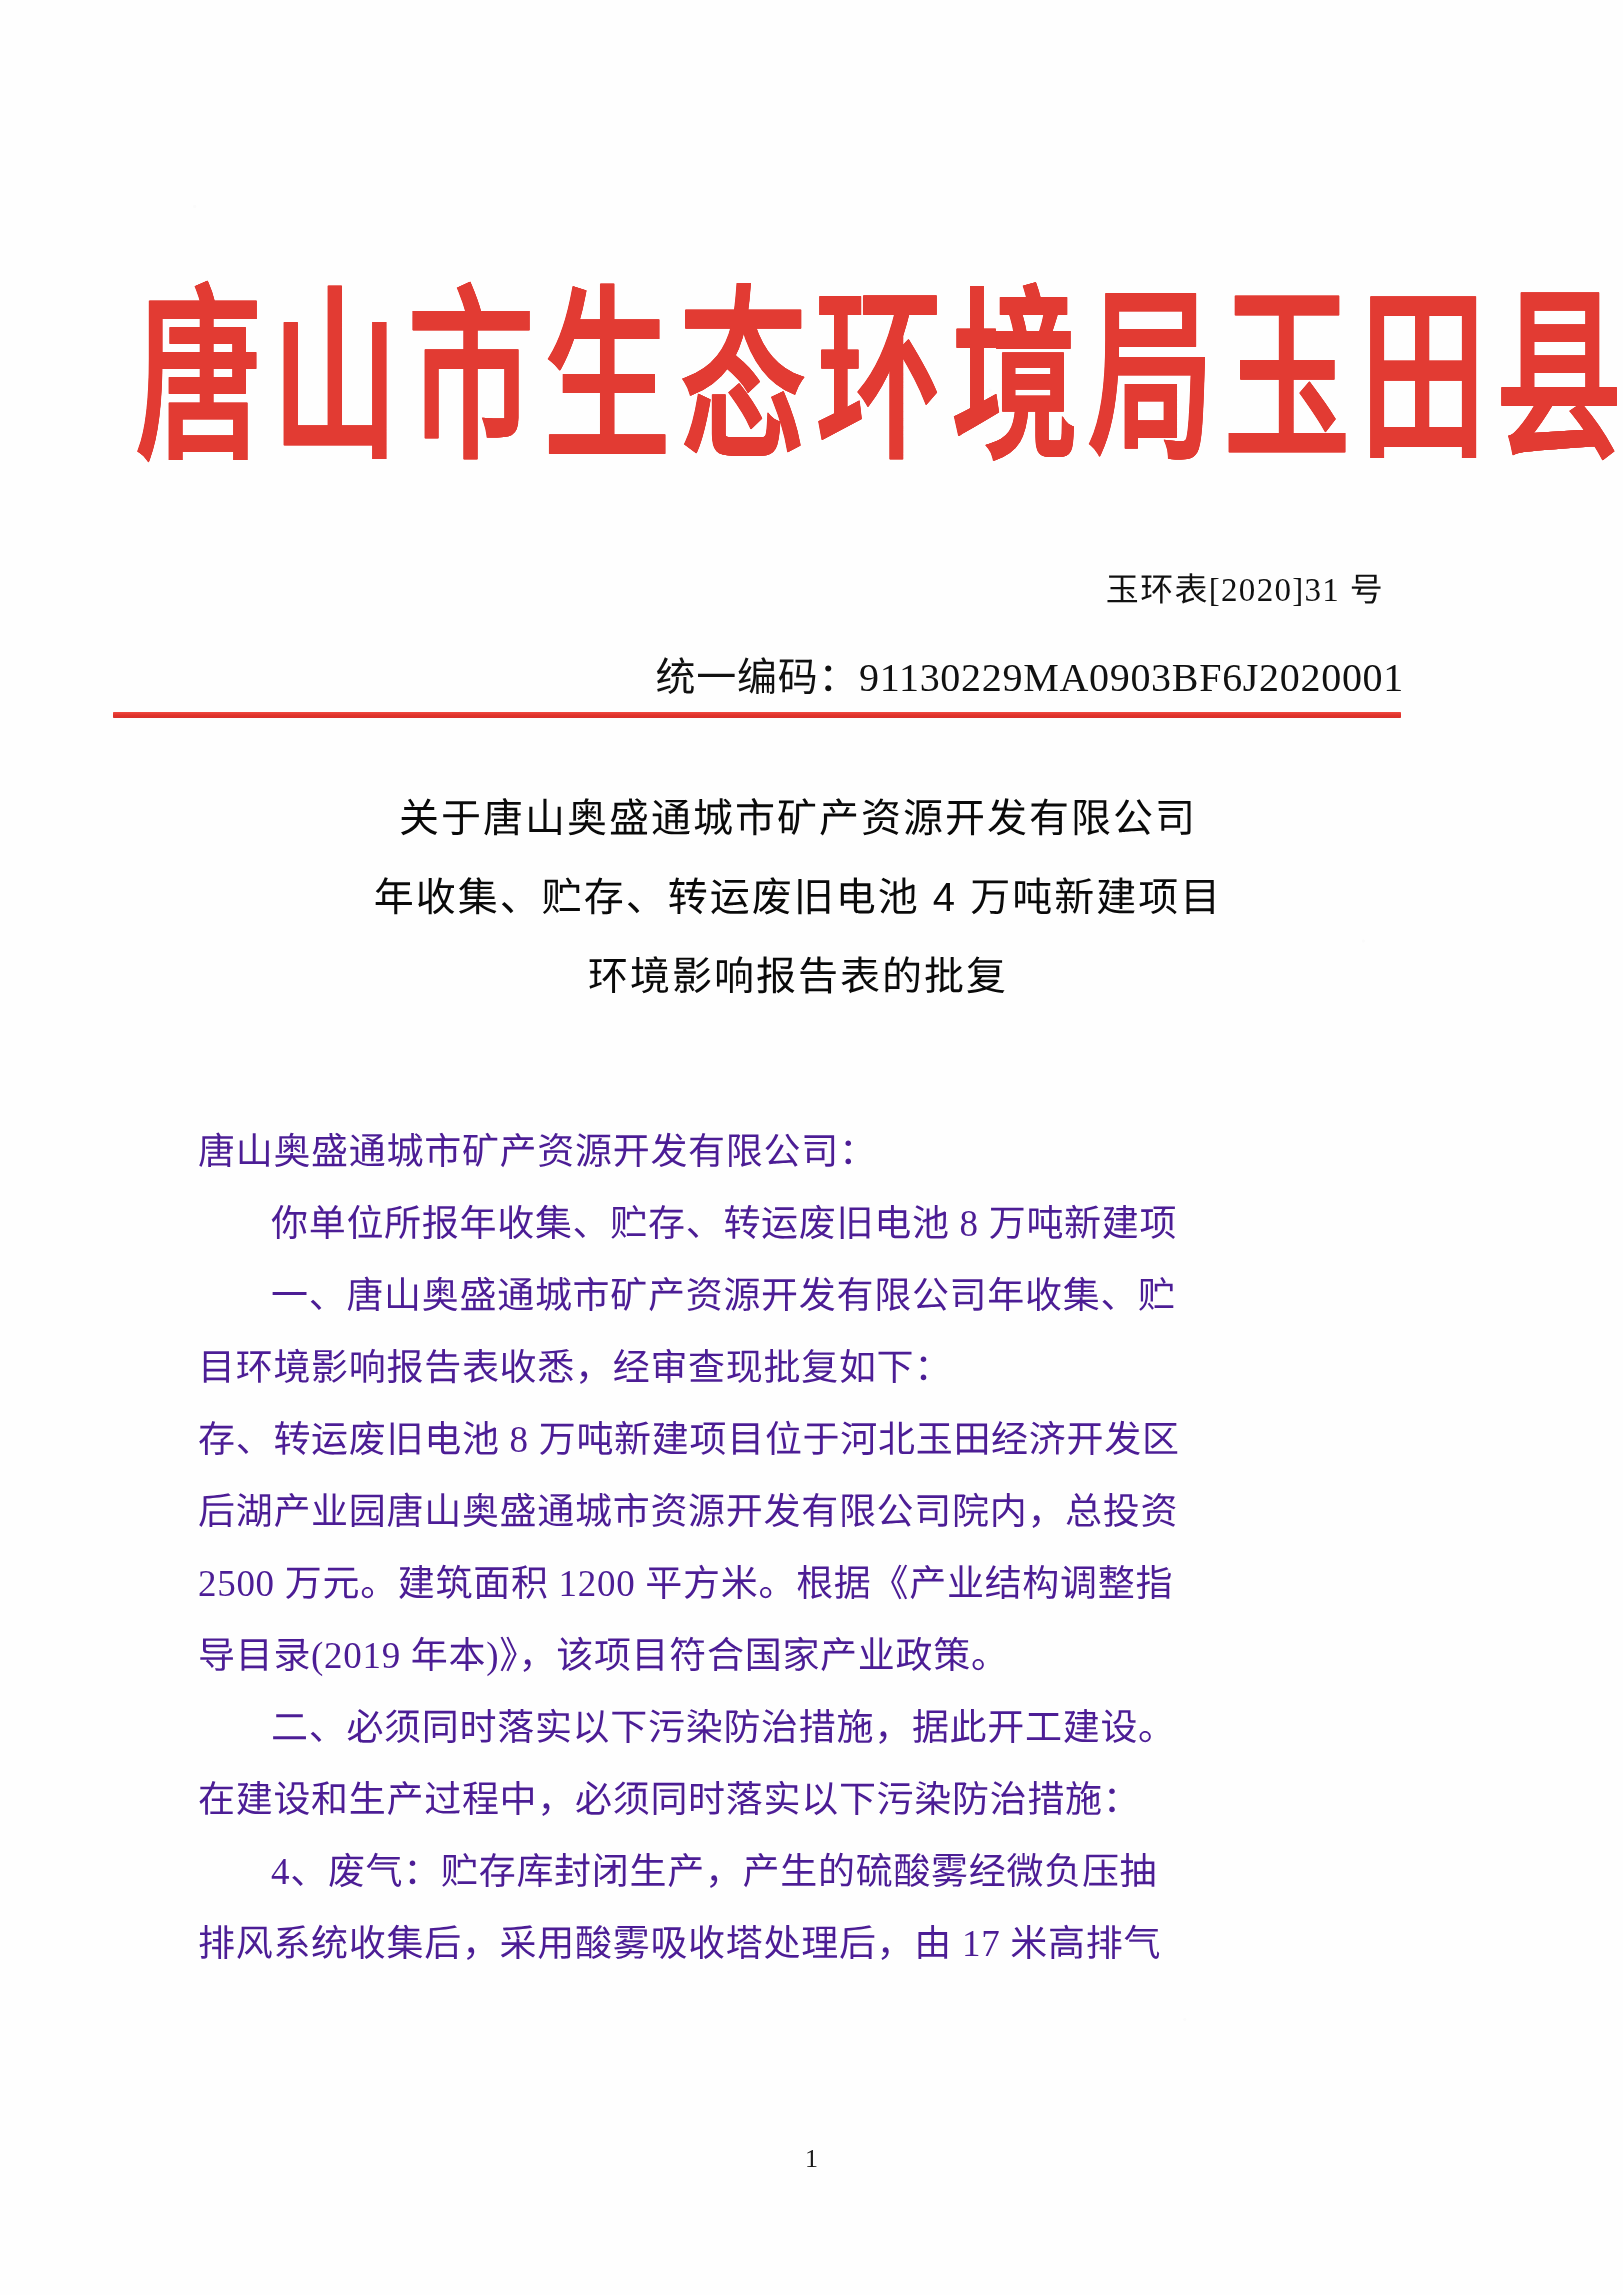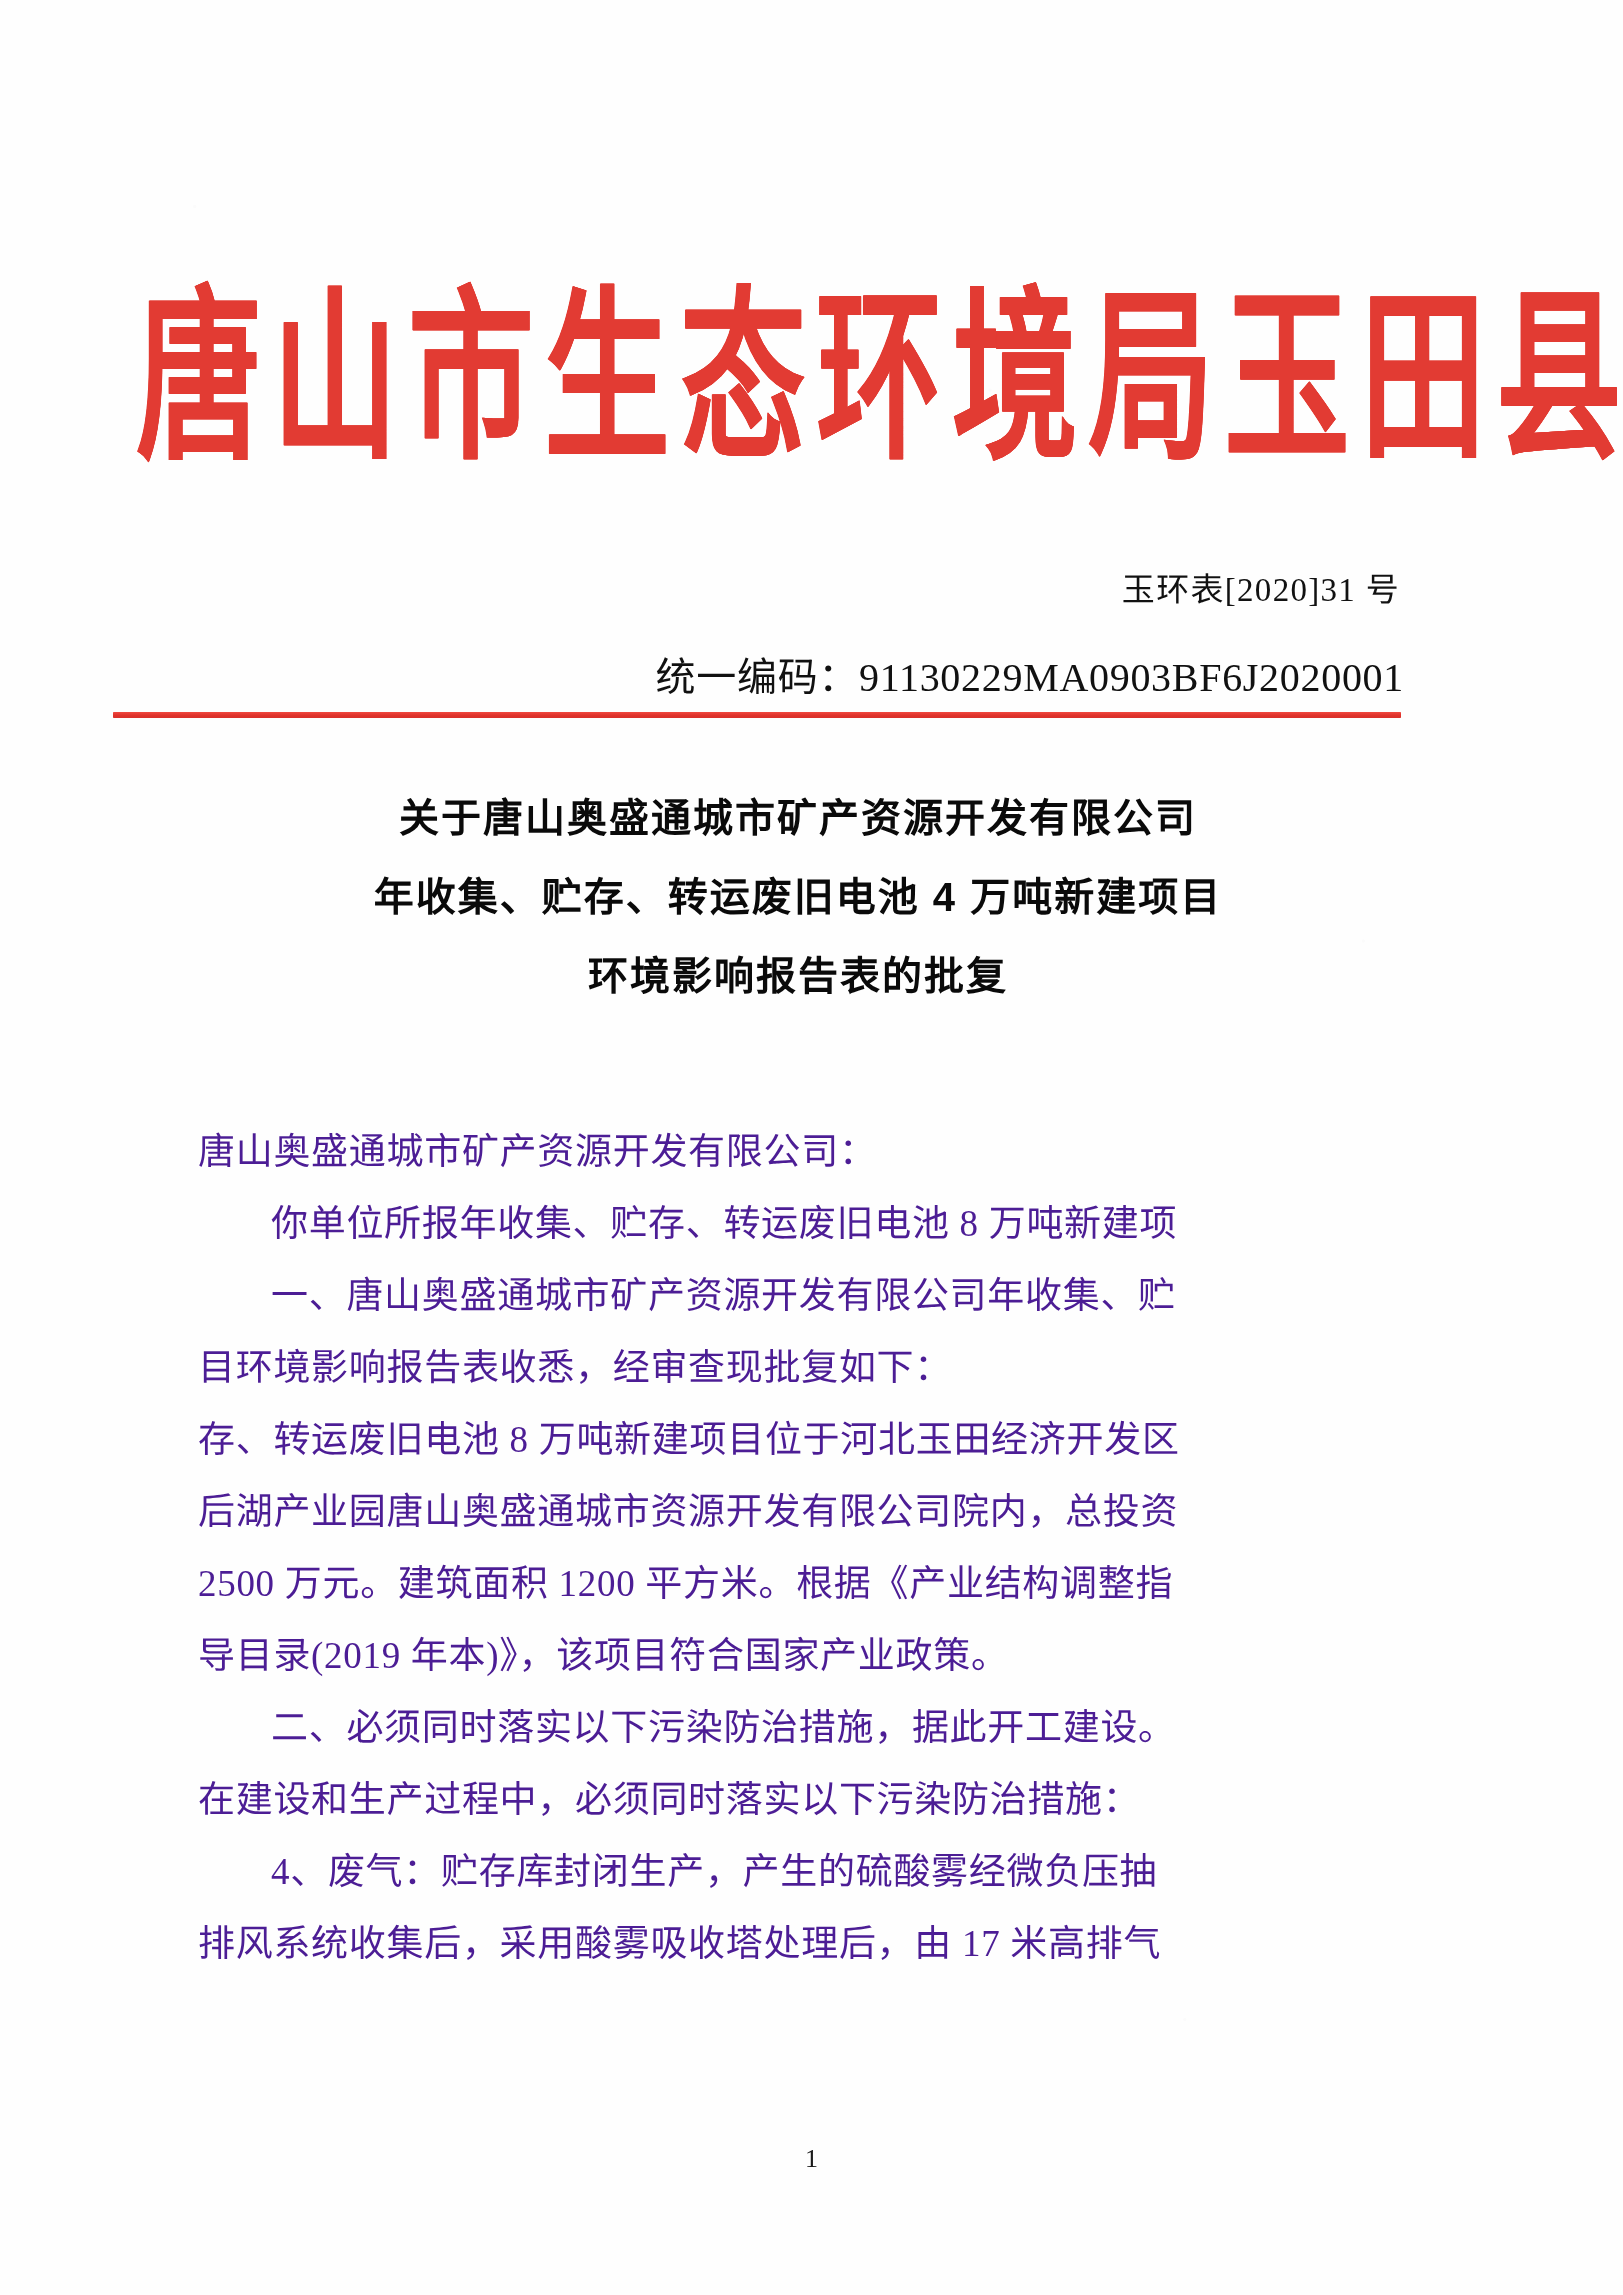--- a/index.html
+++ b/index.html
@@ -54,21 +54,21 @@
     letter-spacing: 0;
     text-shadow:
       0.4px 0 0 #E23B33,
      -0.4px 0 0 #E23B33,
       0 0.4px 0 #DE3A32;
   }
 
   
   .doc-number {
     position: absolute;
-    right: 223px;
+    right: 239px;
     top: 563px;
     font-size: 33px;
     letter-spacing: 1.3px;
     white-space: nowrap;
   }
   .unified-code {
     position: absolute;
     right: 219px;
     top: 645px;
     font-size: 40px;
@@ -90,21 +90,21 @@
   
   .doc-title {
     position: absolute;
     left: 196px;
     top: 779px;
     width: 1204px;
     text-align: center;
   }
   .doc-title-line {
     font-family: "Liberation Sans", "DejaVu Sans", sans-serif;
-    font-weight: 700;
+    font-weight: 400;
     font-size: 40px;
     line-height: 79px;
     letter-spacing: 2px;
     color: #0a0a0a;
     white-space: nowrap;
   }
 
   
   .body-block {
     position: absolute;

